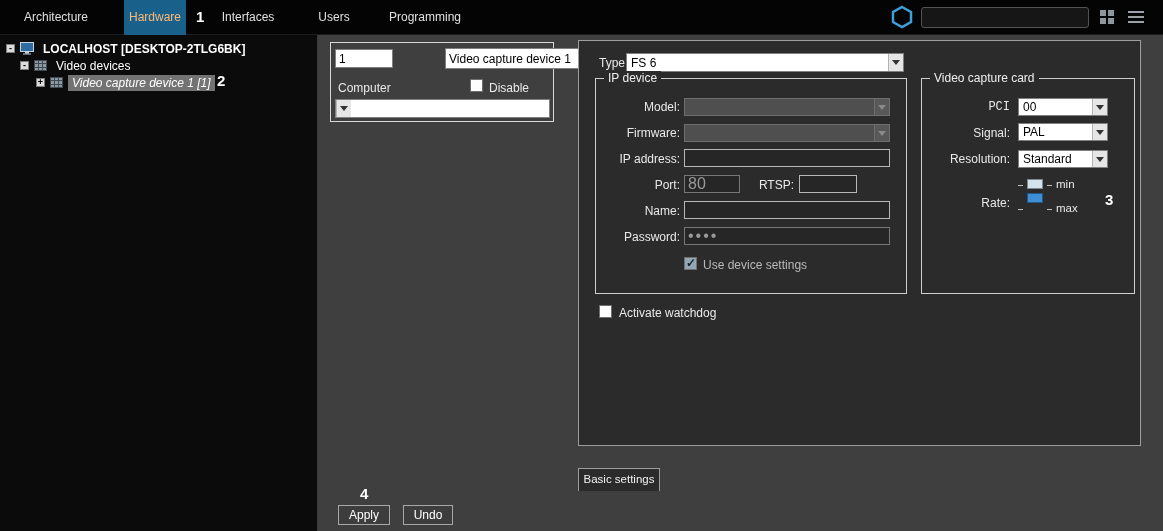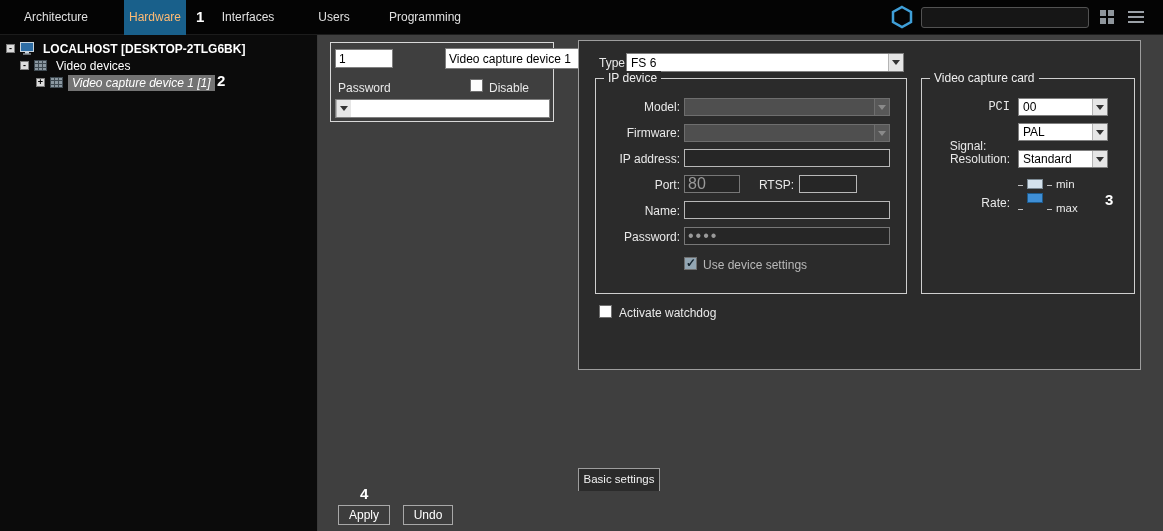--- a/index.html
+++ b/index.html
@@ -50,21 +50,21 @@
   .checkbox.checked { background:#93a6b3; }
   .checkbox.checked::after { content:"\2713"; position:absolute; left:1px; top:-2px; color:#15242e; font-size:12px; font-weight:bold; }
   .flabel { position:absolute; color:#e9e9e9; }
   .r { text-align:right; }
 
   
   #main { position:absolute; left:318px; top:35px; width:845px; height:496px; }
   #idbox { position:absolute; left:12px; top:7px; width:224px; height:80px; border:1px solid #d8d8d8; }
 
   
-  #settings { position:absolute; left:260px; top:5px; width:563px; height:330px; background:#2b2b2b; border:1px solid #9d9d9d; }
+  #settings { position:absolute; left:260px; top:5px; width:563px; height:406px; background:#2b2b2b; border:1px solid #9d9d9d; }
   .group { position:absolute; border:1px solid #cfcfcf; }
   .group-title { position:absolute; top:-8px; left:8px; background:#2b2b2b; padding:0 4px; color:#efefef; }
 
   .tick { position:absolute; height:1px; width:5px; background:#c0c0c0; }
   .thumb { position:absolute; width:16px; height:10px; }
   .thumb.light { background:#d4e2ec; border:1px solid #7c8a94; }
   .thumb.blue { background:#3f8fd6; border:1px solid #1d5a8c; }
 
   #basic-tab { position:absolute; left:260px; top:433px; width:82px; height:23px; background:#2b2b2b;
     border:1px solid #9d9d9d; border-bottom:none; color:#f0f0f0; text-align:center; line-height:21px; font-size:11.5px; }
@@ -154,21 +154,21 @@
     </div>
 
     <div class="annotation" style="left:217px; top:37px;">2</div>
   </div>
 
   <div id="main">
 
     <div id="idbox">
       <input class="winput" style="left: 4px; top: 6px; width: 58px; height: 19px;" value="1">
       <input class="winput" style="left: 66px; top: 5px; width: 153px; height: 21px; margin-left: 48px;" value="Video capture device 1">
-      <span class="flabel" style="left:7px; top:38px;">Password</span>
+      <span class="flabel" style="left:7px; top:38px;">Computer</span>
       <span class="checkbox" style="left:139px; top:36px;"></span>
       <span class="flabel" style="left:158px; top:38px;">Disable</span>
       <div class="wselect" style="left:4px; top:56px; width:215px; height:19px;">
         <span class="arrow"></span>
       </div>
     </div>
 
     <div id="settings">
 
       <span class="flabel" style="left:20px; top:15px;">Type</span>
@@ -212,21 +212,21 @@
 
       <div class="group" style="left:342px; top:37px; width:214px; height:216px;">
         <span class="group-title">Video capture card</span>
 
         <span class="flabel r" style="left:4px; top:21px; width:84px;font-family:Liberation Mono, monospace;">PCI</span>
         <div class="wselect" style="left:96px; top:19px; width:90px; height:18px;">
           <span class="txt">00</span>
           <span class="arrow"></span>
         </div>
 
-        <span class="flabel r" style="left:4px; top:60px; width:84px;text-align:center;">Signal:</span>
+        <span class="flabel r" style="left:4px; top:47px; width:84px;">Signal:</span>
         <div class="wselect" style="left:96px; top:44px; width:90px; height:18px;">
           <span class="txt">PAL</span>
           <span class="arrow"></span>
         </div>
 
         <span class="flabel r" style="left:4px; top:73px; width:84px;">Resolution:</span>
         <div class="wselect" style="left:96px; top:71px; width:90px; height:18px;">
           <span class="txt">Standard</span>
           <span class="arrow"></span>
         </div>

